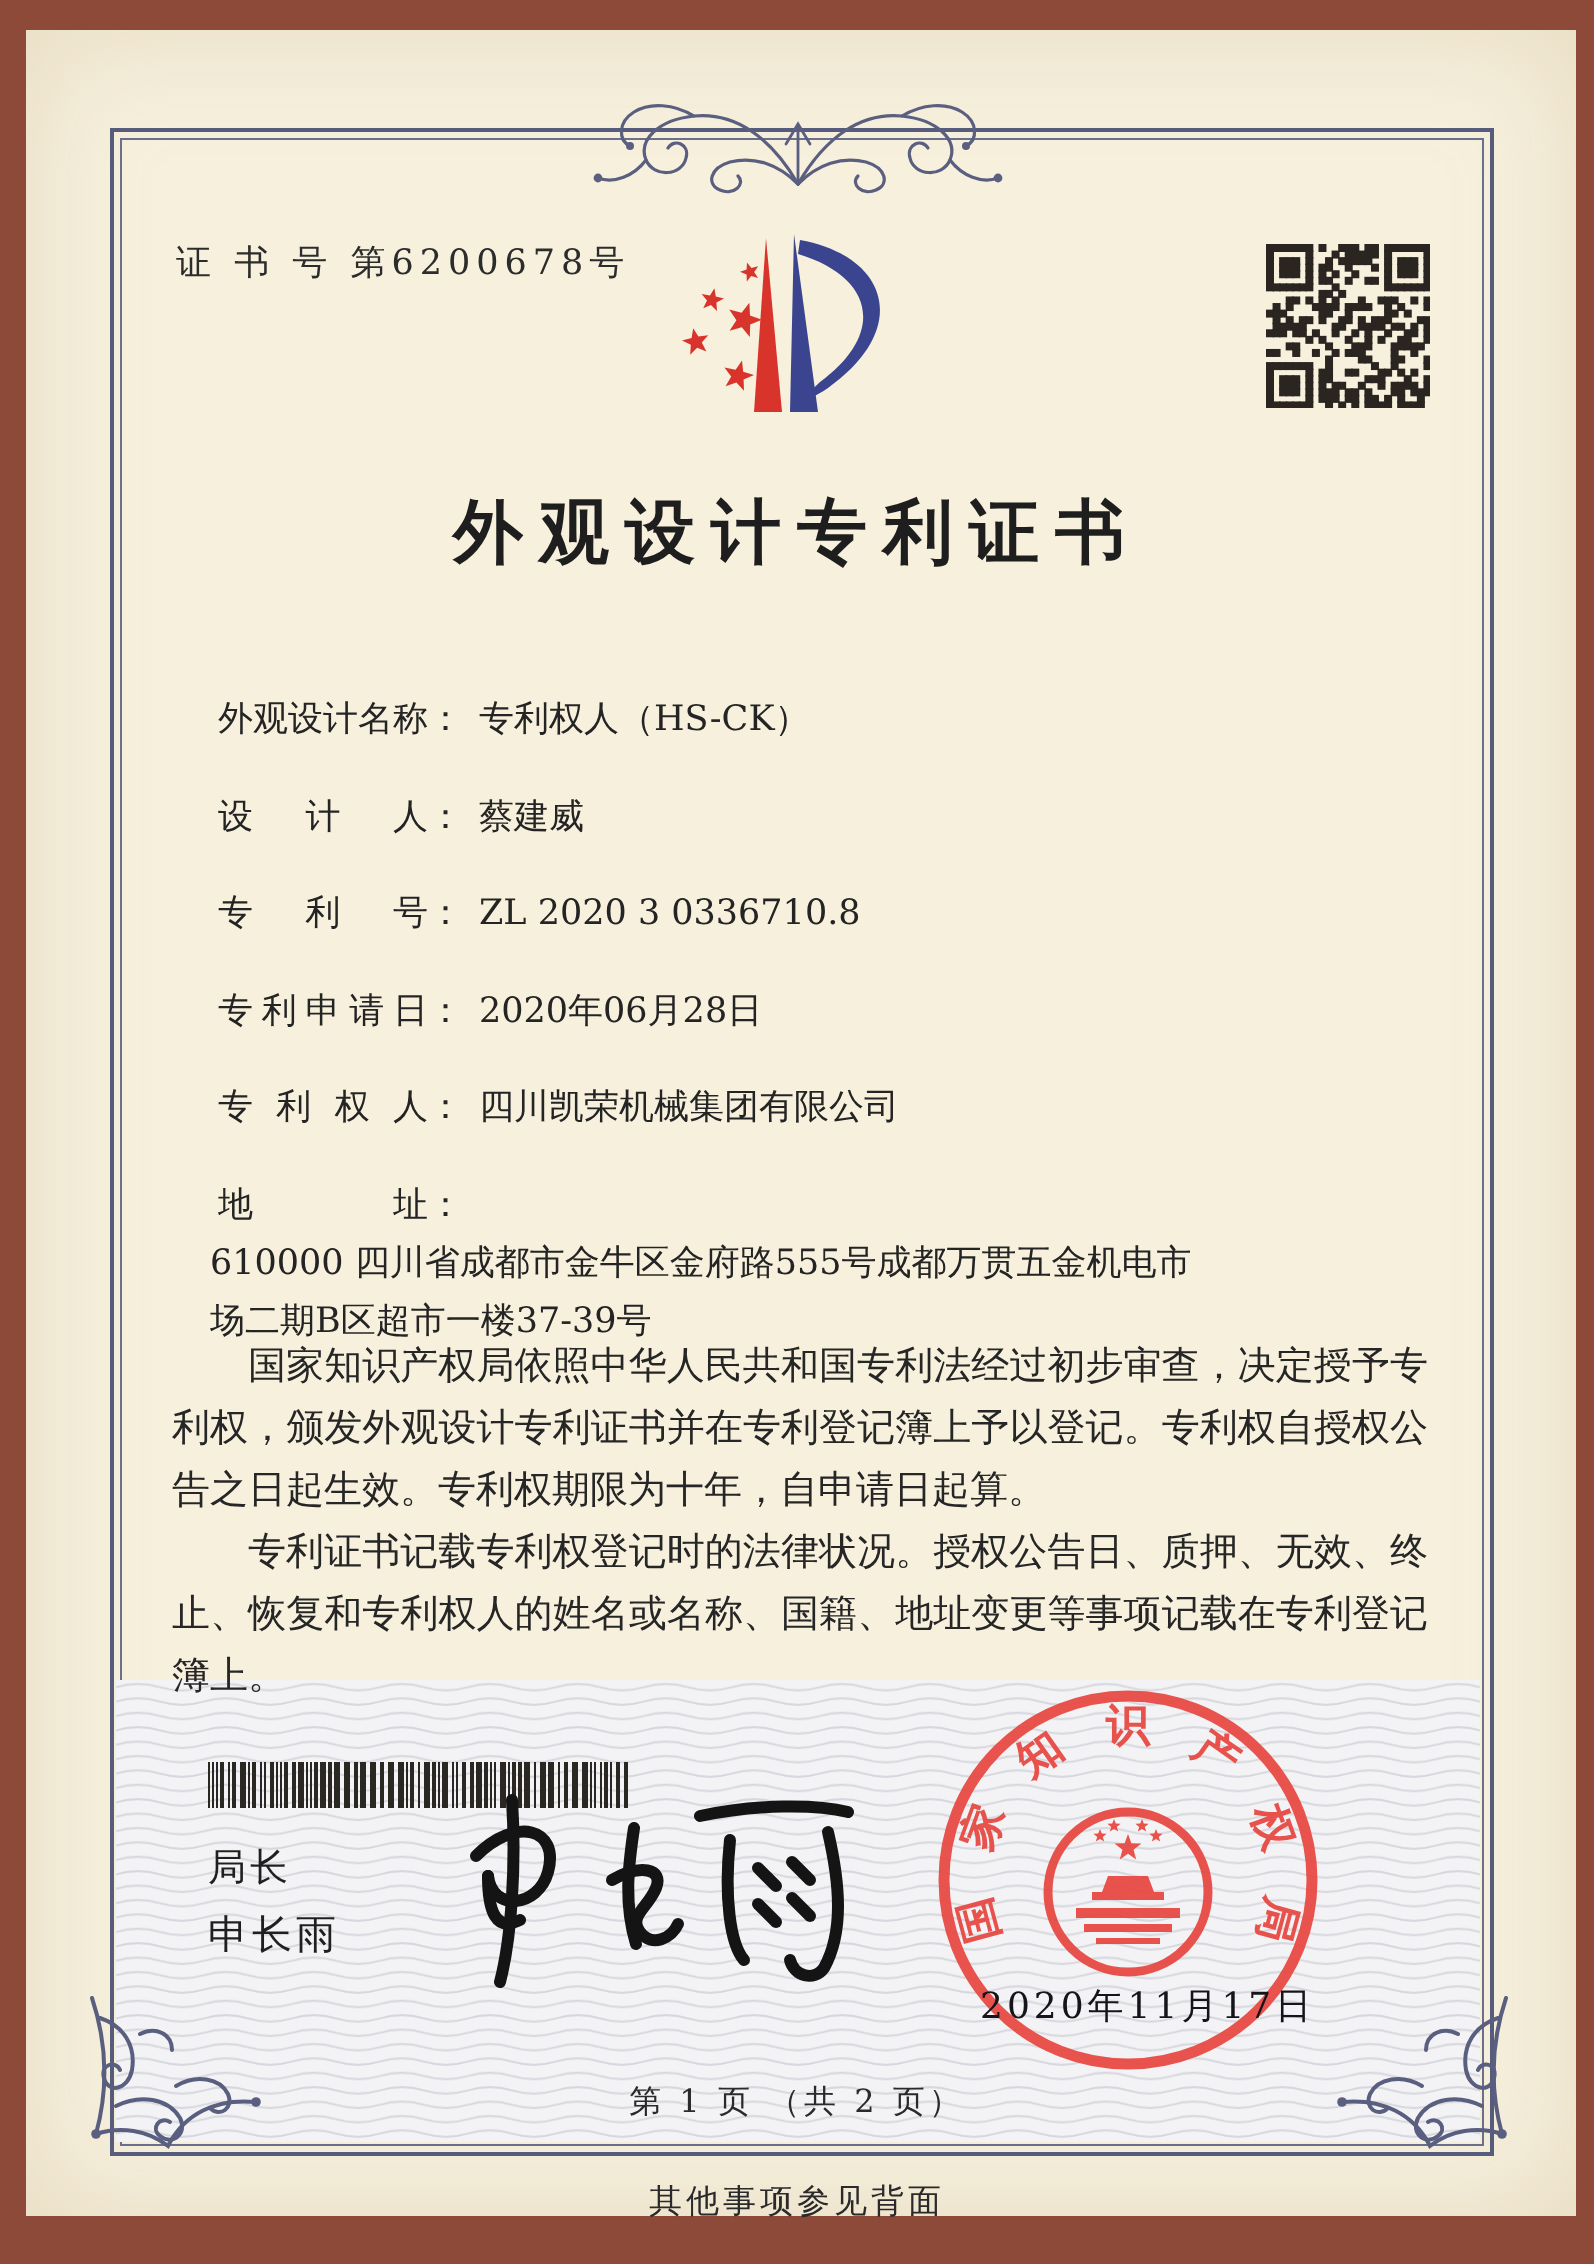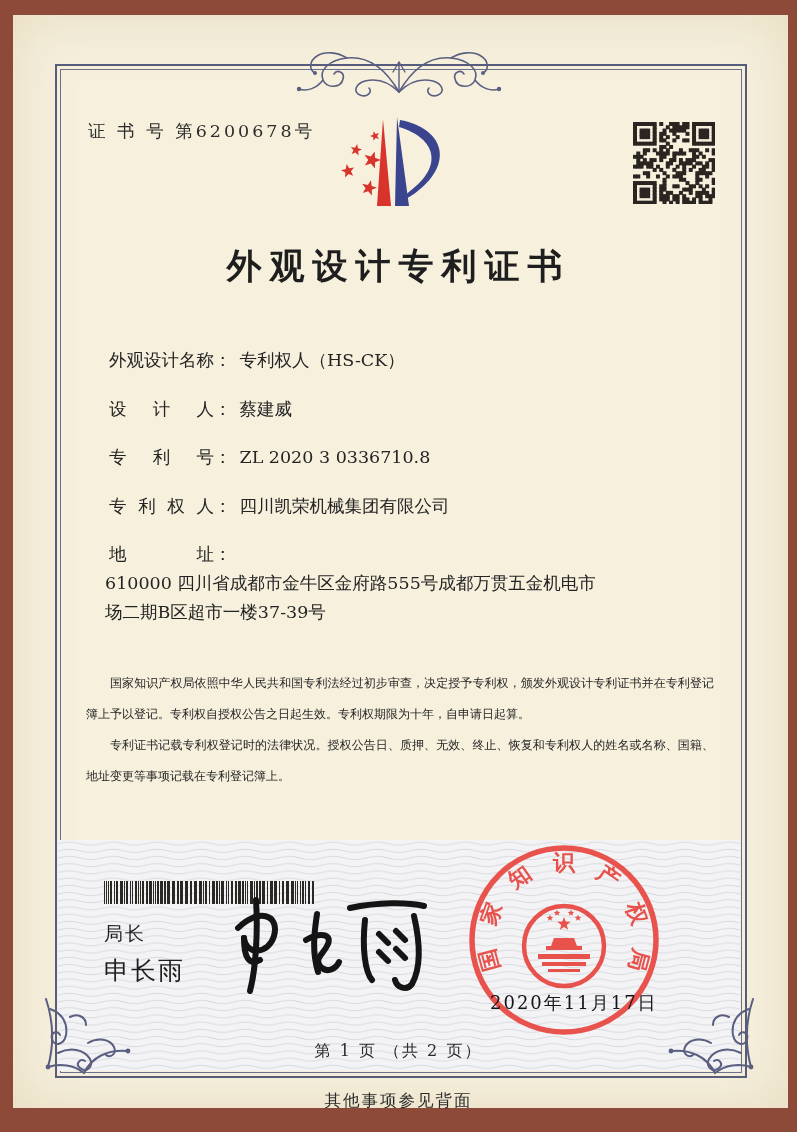--- a/index.html
+++ b/index.html
@@ -17,28 +17,28 @@
   .logo{position:absolute;left:328px;top:94px;}
   .qr{position:absolute;left:633px;top:122px;}
   .doc-title{position:absolute;left:0;top:243px;width:797px;text-align:center;
              font-size:35px;font-weight:bold;letter-spacing:8px;color:#1e1e1e;}
   .fields{position:absolute;left:97px;top:346px;width:625px;font-size:17.5px;color:#242424;}
   .frow{margin-bottom:19.5px;line-height:29px;}
   .flabel{display:inline-block;width:105px;text-align:justify;text-align-last:justify;vertical-align:top;margin-left:12px;}
   .fcolon{vertical-align:top;}
   .fvalue{display:inline-block;margin-left:8px;vertical-align:top;max-width:495px;}
   .fpair2{margin-left:40px;}
-  .bodytext{position:absolute;left:86px;top:668px;width:628px;font-size:12px;color:#262626;
+  .bodytext{position:absolute;left:86px;top:668px;width:628px;font-size:19px;color:#262626;
             line-height:31px;text-align:justify;}
   .bodytext p{margin:0;text-indent:2em;}
   .barcode{position:absolute;left:104px;top:881px;height:23px;display:flex;align-items:stretch;}
   .barcode div{background:#2b2722;}
   .off-title{position:absolute;left:104px;top:921px;font-size:19px;color:#1f1f1f;
              font-family:"DejaVu Sans","Liberation Sans",sans-serif;letter-spacing:2px;}
-  .off-name{position:absolute;left:104px;top:954px;font-size:25px;color:#1f1f1f;
+  .off-name{position:absolute;left:104px;top:954px;font-size:20px;color:#1f1f1f;
             font-family:"DejaVu Sans","Liberation Sans",sans-serif;letter-spacing:2px;}
   .sig{position:absolute;left:222px;top:886px;}
   .seal{position:absolute;left:466px;top:842px;}
   .seal-date{position:absolute;left:490px;top:991px;font-size:18px;color:#17131a;letter-spacing:2px;}
   .page-no{position:absolute;left:0;top:1041px;width:797px;text-align:center;font-size:16px;color:#2a2a2a;letter-spacing:2px;}
   .back-note{position:absolute;left:0;top:1090px;width:797px;text-align:center;font-size:16.5px;color:#2a2a2a;letter-spacing:2px;}
   .orn-top{position:absolute;left:289px;top:48px;}
   .orn-bl{position:absolute;left:40px;top:993px;}
   .orn-br{position:absolute;left:663px;top:993px;transform:scaleX(-1);}
 </style>
@@ -436,20 +436,23 @@
     <div class="frow">
       <span class="flabel">外观设计名称</span><span class="fcolon">：</span><span class="fvalue">专利权人（HS-CK）</span>
     </div>
     <div class="frow">
       <span class="flabel">设计人</span><span class="fcolon">：</span><span class="fvalue">蔡建威</span>
     </div>
     <div class="frow">
       <span class="flabel">专利号</span><span class="fcolon">：</span><span class="fvalue">ZL 2020 3 0336710.8</span>
     </div>
     <div class="frow">
+      <span class="flabel">专利申请日</span><span class="fcolon">：</span><span class="fvalue">2020年06月28日</span>
+    </div>
+    <div class="frow">
       <span class="flabel">专利权人</span><span class="fcolon">：</span><span class="fvalue">四川凯荣机械集团有限公司</span>
     </div>
     <div class="frow">
       <span class="flabel">地址</span><span class="fcolon">：</span><span class="fvalue">610000 四川省成都市金牛区金府路555号成都万贯五金机电市场二期B区超市一楼37-39号</span>
     </div>
   </div>
 
   <div class="bodytext">
     <p>国家知识产权局依照中华人民共和国专利法经过初步审查，决定授予专利权，颁发外观设计专利证书并在专利登记簿上予以登记。专利权自授权公告之日起生效。专利权期限为十年，自申请日起算。</p>
     <p>专利证书记载专利权登记时的法律状况。授权公告日、质押、无效、终止、恢复和专利权人的姓名或名称、国籍、地址变更等事项记载在专利登记簿上。</p>

